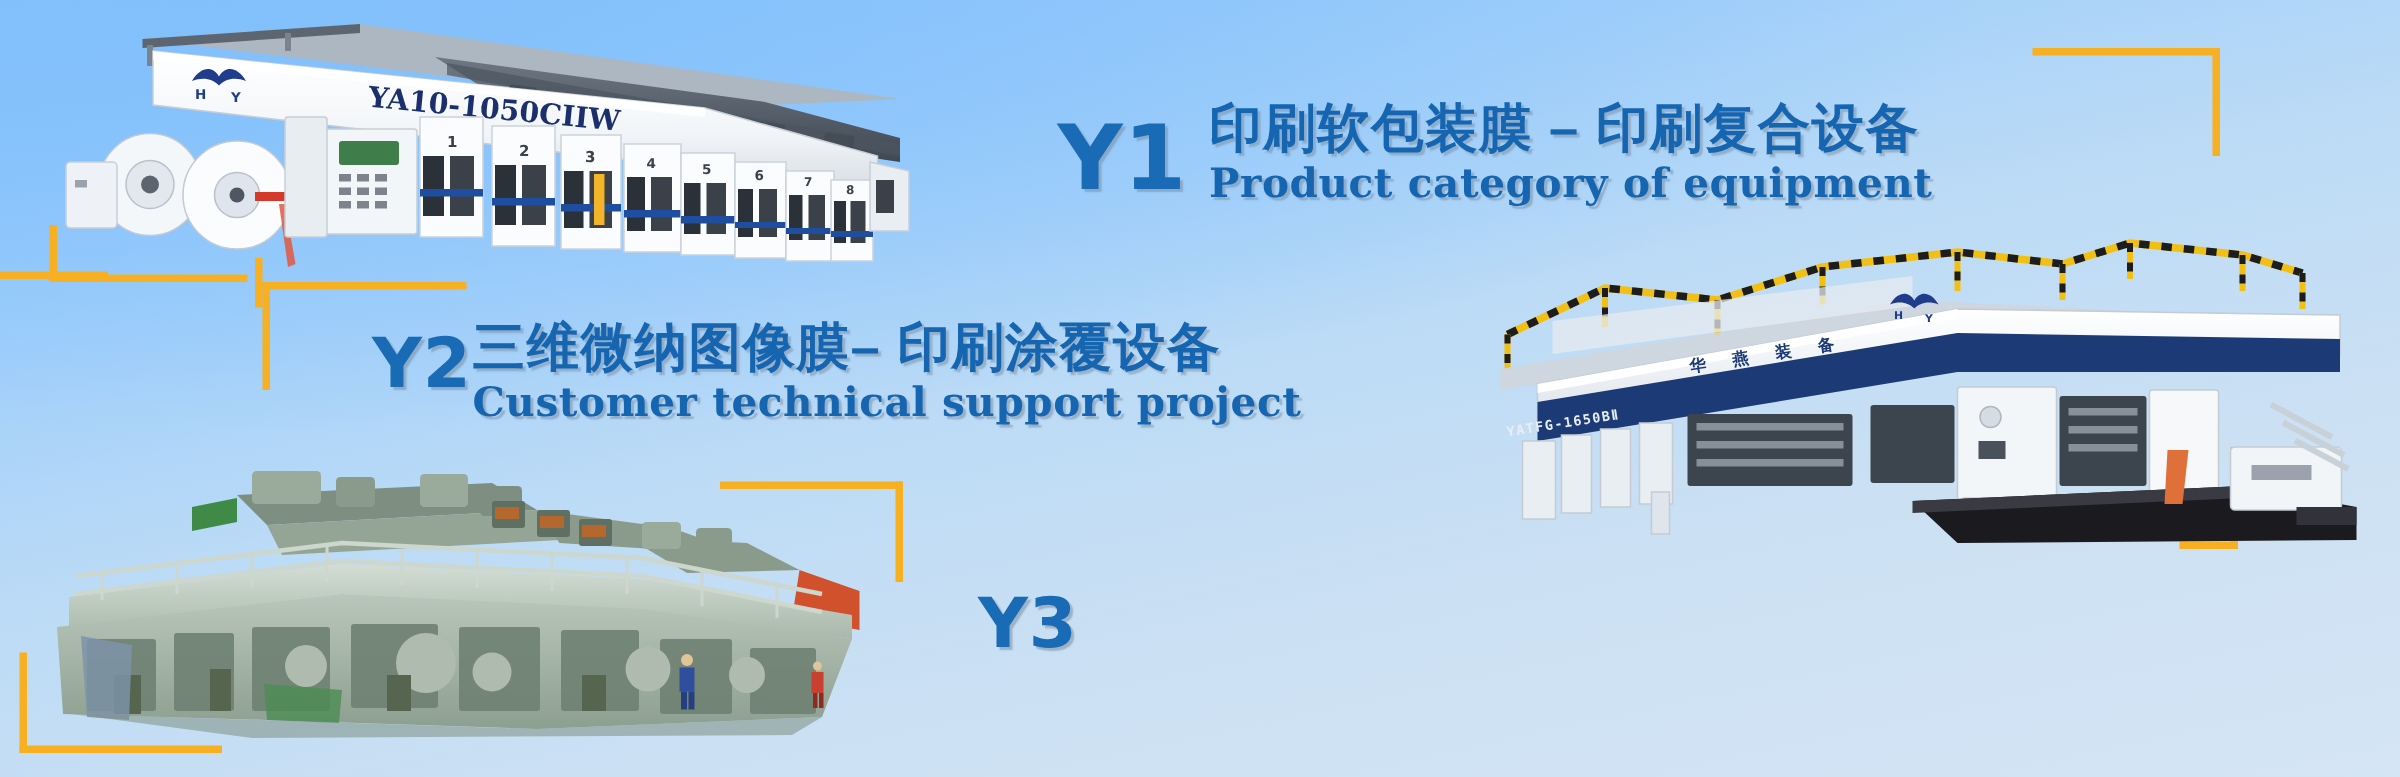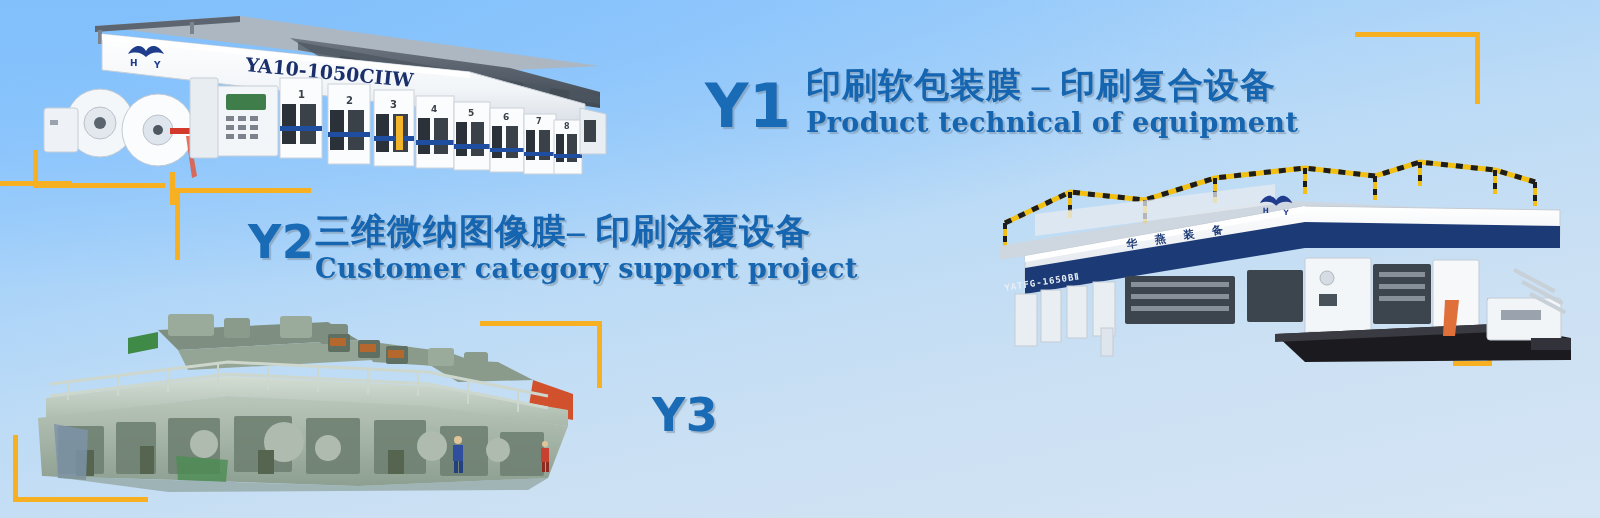--- a/index.html
+++ b/index.html
@@ -25,21 +25,21 @@
 
   
   .block{position:absolute;white-space:nowrap;}
   .ycode{
     position:absolute;
     font-family:"DejaVu Sans","Liberation Sans",sans-serif;
     font-weight:700;color:#1a6bb5;letter-spacing:.5px;
     text-shadow:2px 2px 1px rgba(120,140,160,.55);
   }
   .cn{
-    font-family:Liberation Serif, serif;
+    font-family:Liberation Sans, sans-serif;
     font-weight:700;color:#1565b0;
     text-shadow:2px 2px 1px rgba(120,140,160,.5);
     display:block;
   }
   .en{
     font-family:"DejaVu Serif","Liberation Serif",serif;
     font-weight:700;color:#1565b0;
     text-shadow:2px 2px 1px rgba(120,140,160,.55);
     display:block;
   }
@@ -405,24 +405,24 @@
         <rect x="518" y="162" width="3" height="10" fill="#8e2b20"></rect>
       </g>
 
       <path d="M20 176 L330 186 L520 178 L500 190 L140 192 Z" fill="#7e8f81" opacity=".55"></path>
     </svg>
   </div>
 
   <div class="ycode" style="left:705px;top:71px;font-size:60px;">Y1</div>
   <div class="block b1" style="left:806px;top:62px;">
     <span class="cn">印刷软包装膜 – 印刷复合设备</span>
-    <span class="en">Product technical of equipment</span>
+    <span class="en">Product category of equipment</span>
   </div>
 
   <div class="ycode" style="left:212px;top:215px;font-size:46px;margin-left:36px;">Y2</div>
   <div class="block b2" style="left:315px;top:208px;">
     <span class="cn">三维微纳图像膜– 印刷涂覆设备</span>
-    <span class="en">Customer category support project</span>
+    <span class="en">Customer technical support project</span>
   </div>
 
   <div class="ycode" style="left:652px;top:388px;font-size:46px;">Y3</div>
 
 </div>
 
 </body></html>

